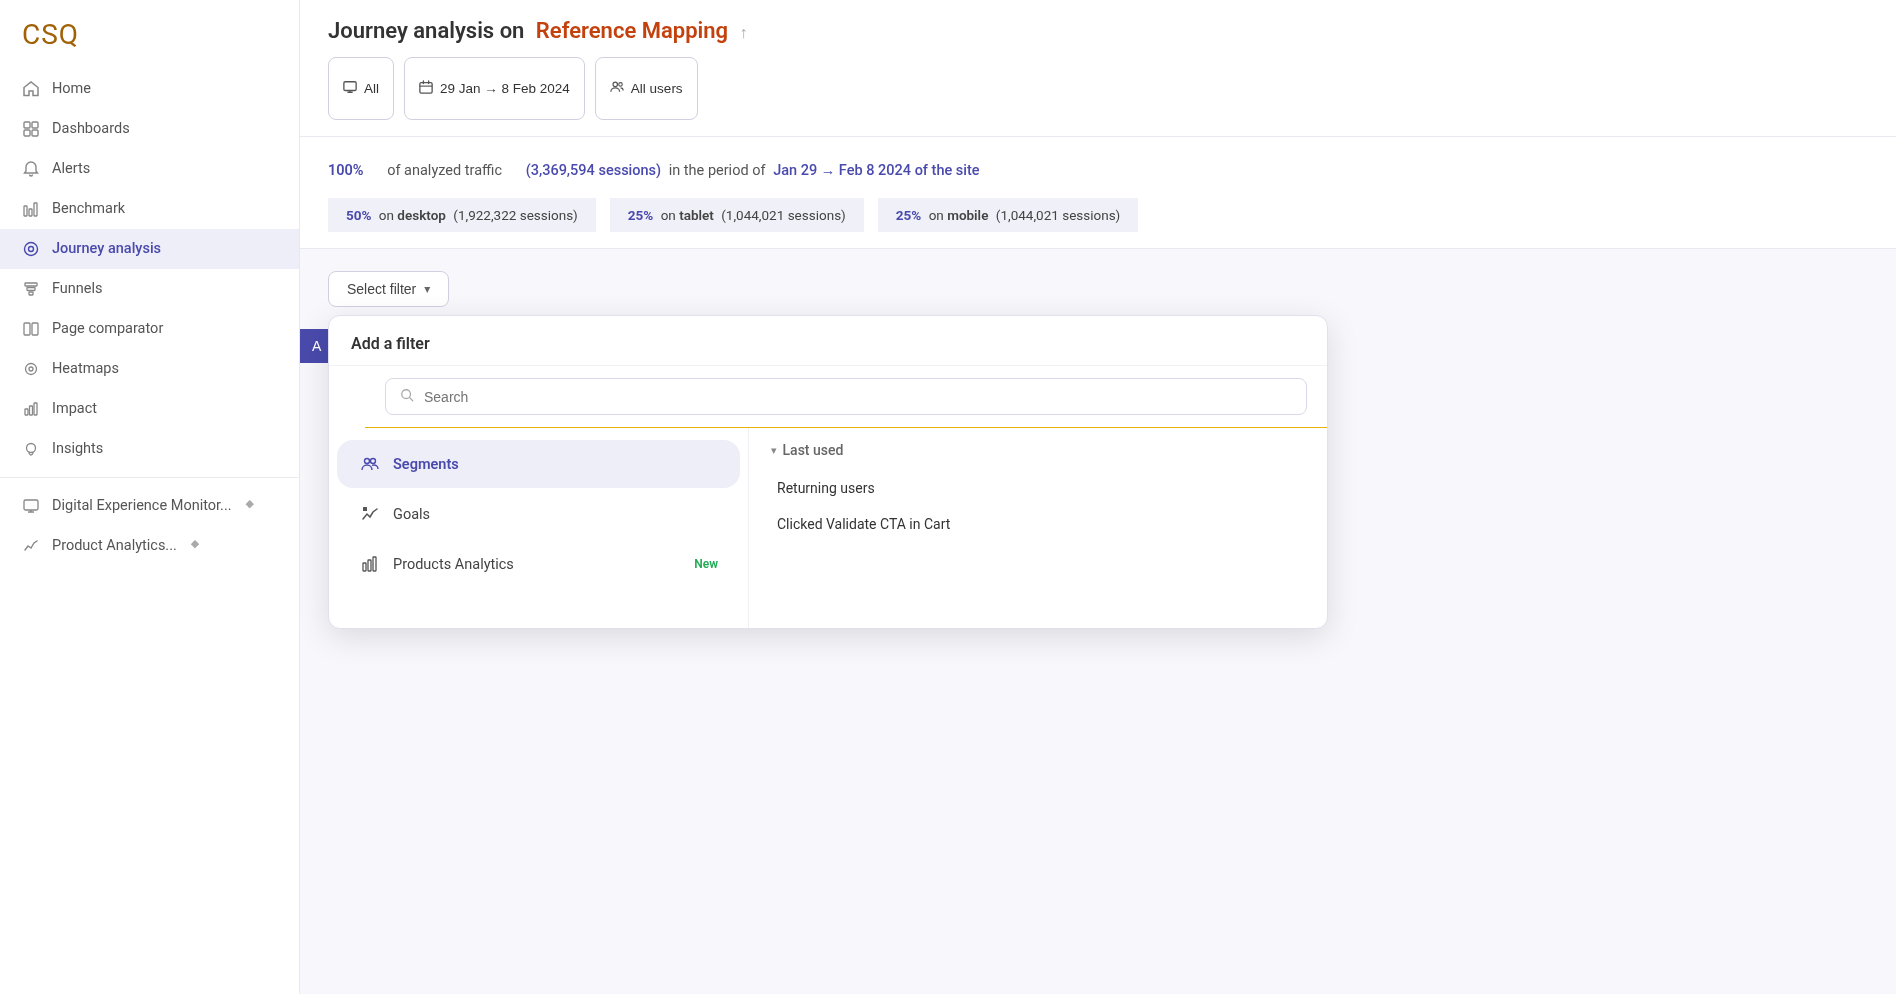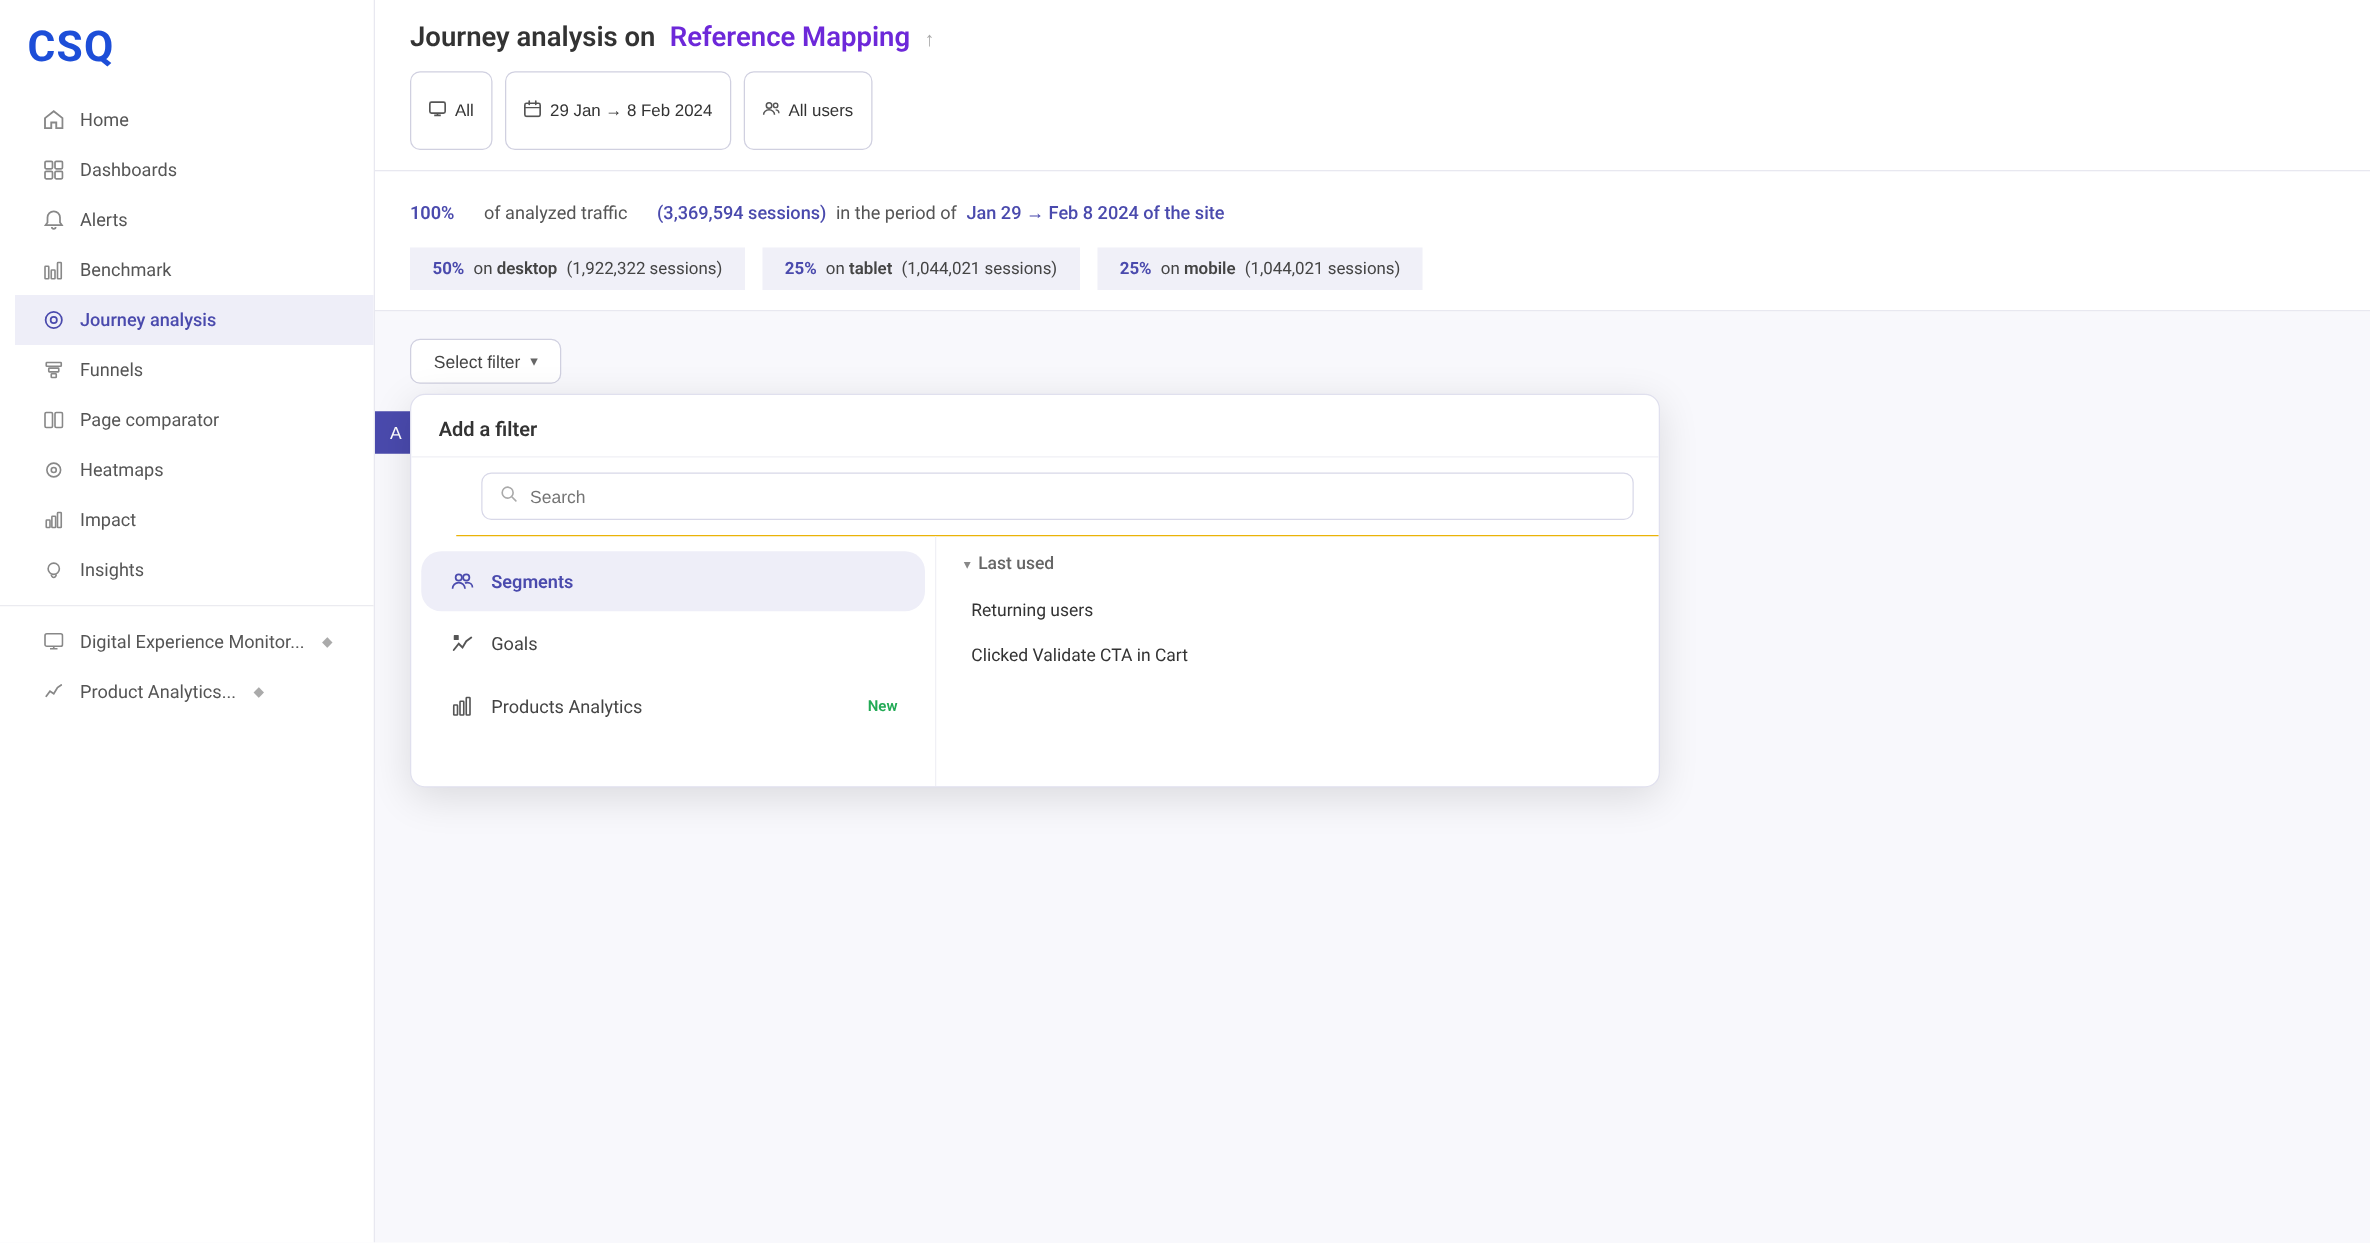--- a/index.html
+++ b/index.html
@@ -16,42 +16,41 @@
       padding: 0;
       height: 100%;
       overflow-y: auto;
     }
     .sidebar-logo {
       padding: 18px 22px 14px;
       display: flex;
       align-items: center;
     }
     .logo-text {
-      font-size: 34px;
-      font-weight: 700;
-      color: #1d4ed8;
+      font-size: 28px;
+      font-weight: 400;
+      color: #a16207;
       letter-spacing: 1px;
     }
     .sidebar-nav {
       display: flex;
       flex-direction: column;
       padding: 4px 0;
     }
     .nav-item {
       display: flex;
-      align-items: center;
+      align-items: flex-start;
       gap: 12px;
       padding: 11px 22px;
       cursor: pointer;
       color: #555;
       font-size: 14.5px;
       font-weight: 400;
       border-radius: 0;
       transition: background 0.15s;
-      margin-left: 12px;
     }
     .nav-item.active {
       background: #eeeef8;
       color: #4a4aad;
       font-weight: 500;
     }
     .nav-icon {
       width: 18px;
       height: 18px;
       display: flex;
@@ -85,21 +84,21 @@
       position: sticky;
       top: 0;
       z-index: 10;
     }
     .page-title {
       font-size: 22px;
       font-weight: 600;
       color: #333;
       margin-bottom: 14px;
     }
-    .page-title span.highlight { color: #6d28d9; }
+    .page-title span.highlight { color: #c2410c; }
     .title-arrow { color: #aaa; font-size: 16px; margin-left: 6px; }
 
     .filter-bar {
       display: flex;
       gap: 10px;
       align-items: center;
     }
     .filter-btn {
       display: flex;
       align-items: center;

